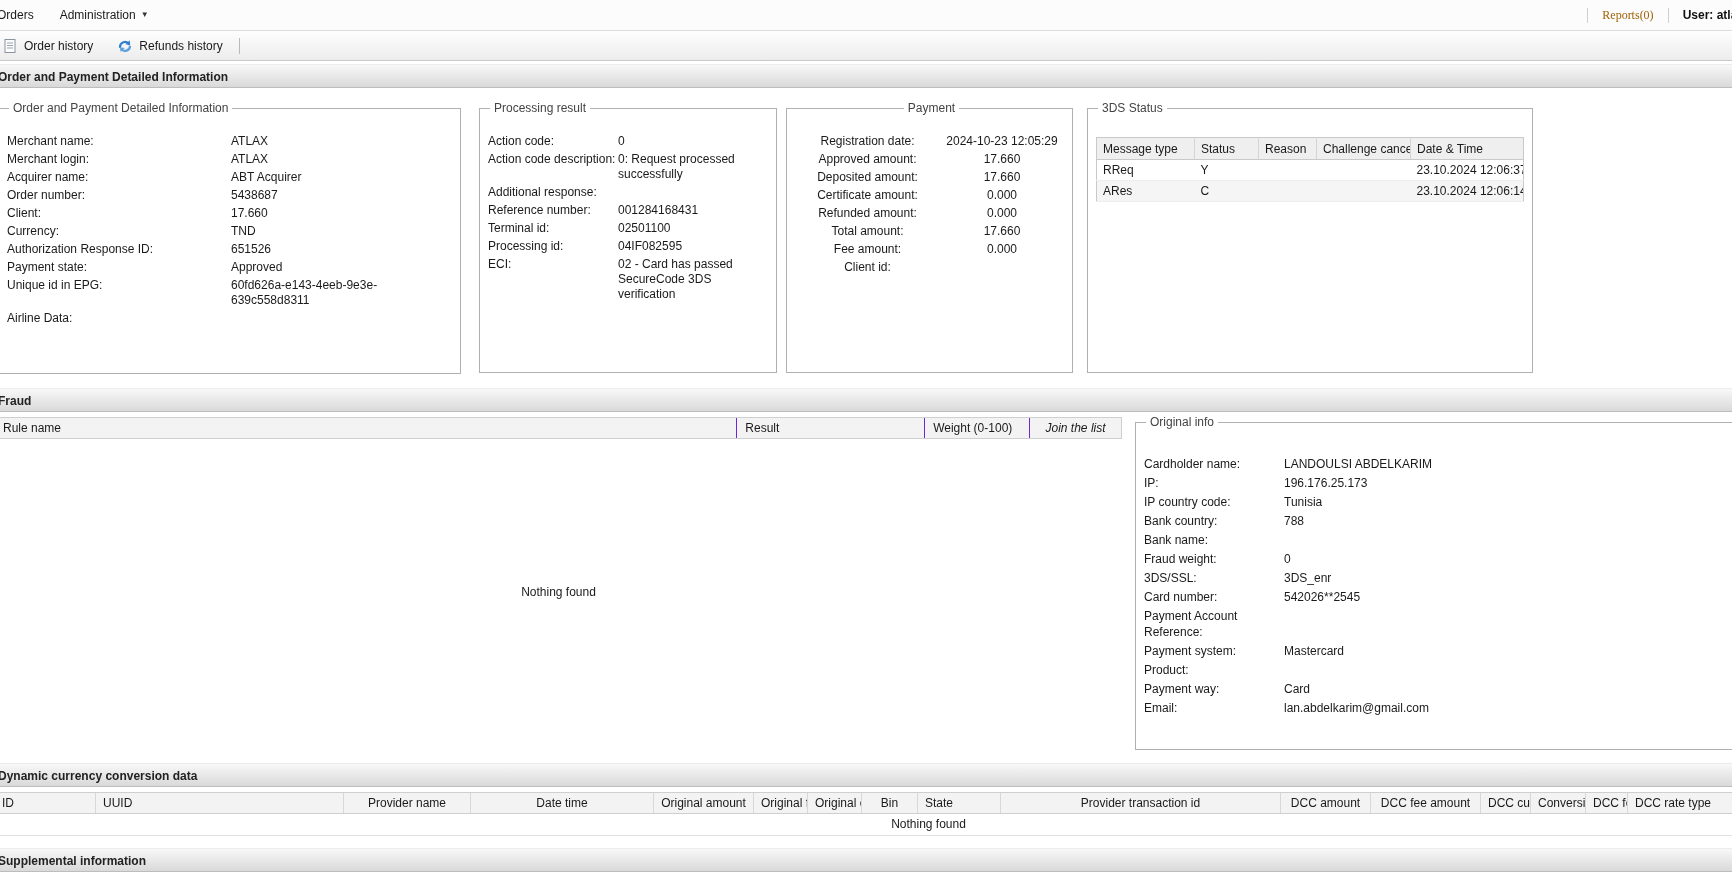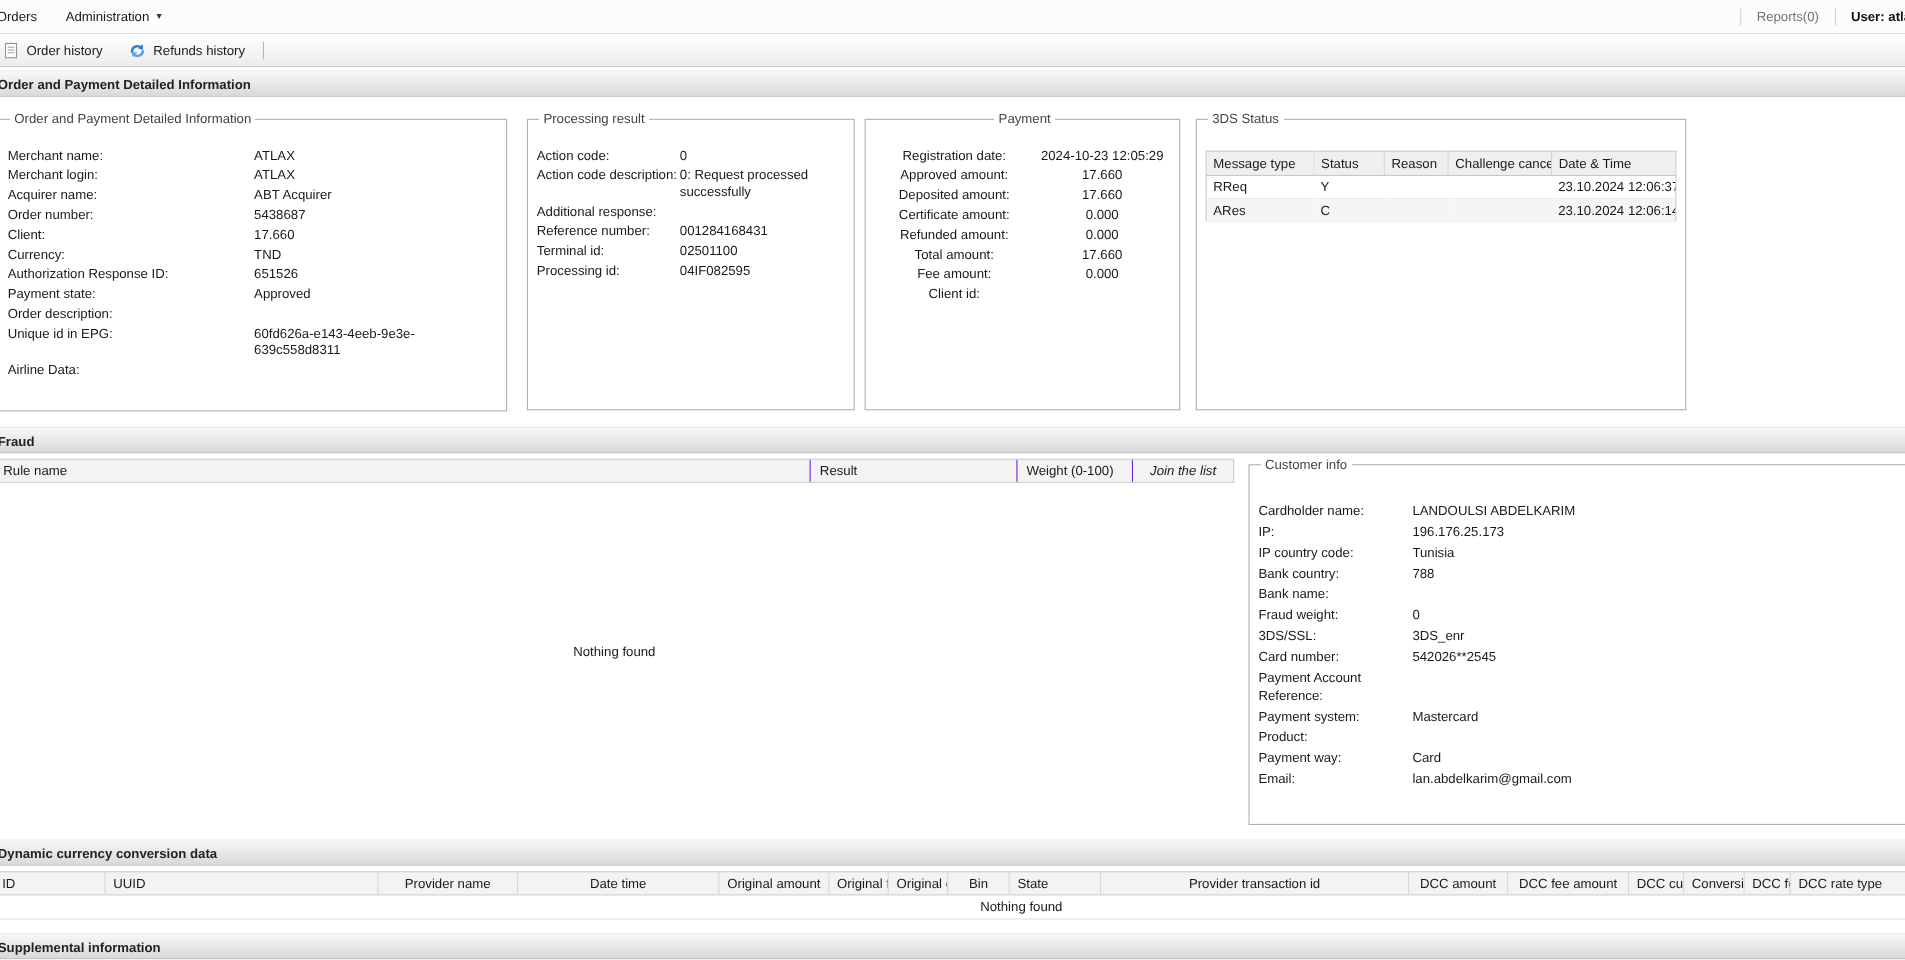--- a/index.html
+++ b/index.html
@@ -10,21 +10,21 @@
   #app{position:absolute;left:-5px;top:0;width:1737px;height:873px;}
 
   
   .menubar{position:absolute;left:0;top:0;width:100%;height:30px;background:#fcfcfc;
     border-bottom:1px solid #dcdcdc;display:flex;align-items:center;}
   .menu-item{padding:0 13px;cursor:default;display:flex;align-items:center;gap:5px;color:#1a1a1a;}
   .menu-item:first-child{padding-left:2px;}
   .caret{font-size:8px;color:#333;line-height:1;}
   .menubar-right{position:absolute;right:-12px;top:0;height:30px;display:flex;align-items:center;}
   .mb-sep{width:1px;height:15px;background:#cfcfcf;margin:0 14px;}
-  .reports{color:#737373;}
+  .reports{color:#a16207;font-family:Liberation Serif, serif;}
   .userlabel{color:#111;font-weight:600;white-space:nowrap;}
 
   
   .tabbar{position:absolute;left:0;top:31px;width:100%;height:29px;
     background:linear-gradient(#fefefe,#ececec);border-bottom:1px solid #c9c9c9;
     display:flex;align-items:center;}
   .tab{display:flex;align-items:center;gap:6px;padding:0 12px;height:100%;cursor:default;}
   .tab:first-child{padding-left:7px;}
   .tab-sep{width:1px;height:16px;background:#b9b9b9;margin-left:4px;}
   .icon16{width:16px;height:16px;display:block;}
@@ -164,24 +164,20 @@
         <div class="frow">
           <div class="flabel">Authorization Response ID:</div>
           <div class="fvalue">651526</div>
         </div>
 
         <div class="frow">
           <div class="flabel">Payment state:</div>
           <div class="fvalue">Approved</div>
         </div>
 
-        <div class="frow">
-          <div class="flabel">Order description:</div>
-          <div class="fvalue"></div>
-        </div>
 
         <div class="frow">
           <div class="flabel">Unique id in EPG:</div>
           <div class="fvalue">60fd626a-e143-4eeb-9e3e-639c558d8311</div>
         </div>
 
         <div class="frow">
           <div class="flabel">Airline Data:</div>
           <div class="fvalue"></div>
         </div>
@@ -215,20 +211,24 @@
         <div class="frow">
           <div class="flabel">Terminal id:</div>
           <div class="fvalue">02501100</div>
         </div>
 
         <div class="frow">
           <div class="flabel">Processing id:</div>
           <div class="fvalue">04IF082595</div>
         </div>
 
+        <div class="frow">
+          <div class="flabel">ECI:</div>
+          <div class="fvalue">02 - Card has passed SecureCode 3DS verification</div>
+        </div>
       </div>
   </fieldset>
 
   <fieldset class="panel" style="left:791px;top:101px;width:287px;height:272px;text-align:center;">
     <legend>Payment</legend>
     <div class="lbl145">
 
         <div class="frow">
           <div class="flabel">Registration date:</div>
           <div class="fvalue">2024-10-23 12:05:29</div>
@@ -314,21 +314,21 @@
 
   <div class="fraud-head">
     <div class="cell c1">Rule name</div>
     <div class="cell c2">Result</div>
     <div class="cell c3">Weight (0-100)</div>
     <div class="cell c4">Join the list</div>
   </div>
   <div class="fraud-empty">Nothing found</div>
 
   <fieldset class="panel cust" style="left:1140px;top:415px;width:600px;height:335px;padding-top:24px;">
-    <legend>Customer info</legend>
+    <legend>Original info</legend>
     <div class="lbl140">
 
         <div class="frow">
           <div class="flabel">Cardholder name:</div>
           <div class="fvalue">LANDOULSI ABDELKARIM</div>
         </div>
 
         <div class="frow">
           <div class="flabel">IP:</div>
           <div class="fvalue">196.176.25.173</div>

